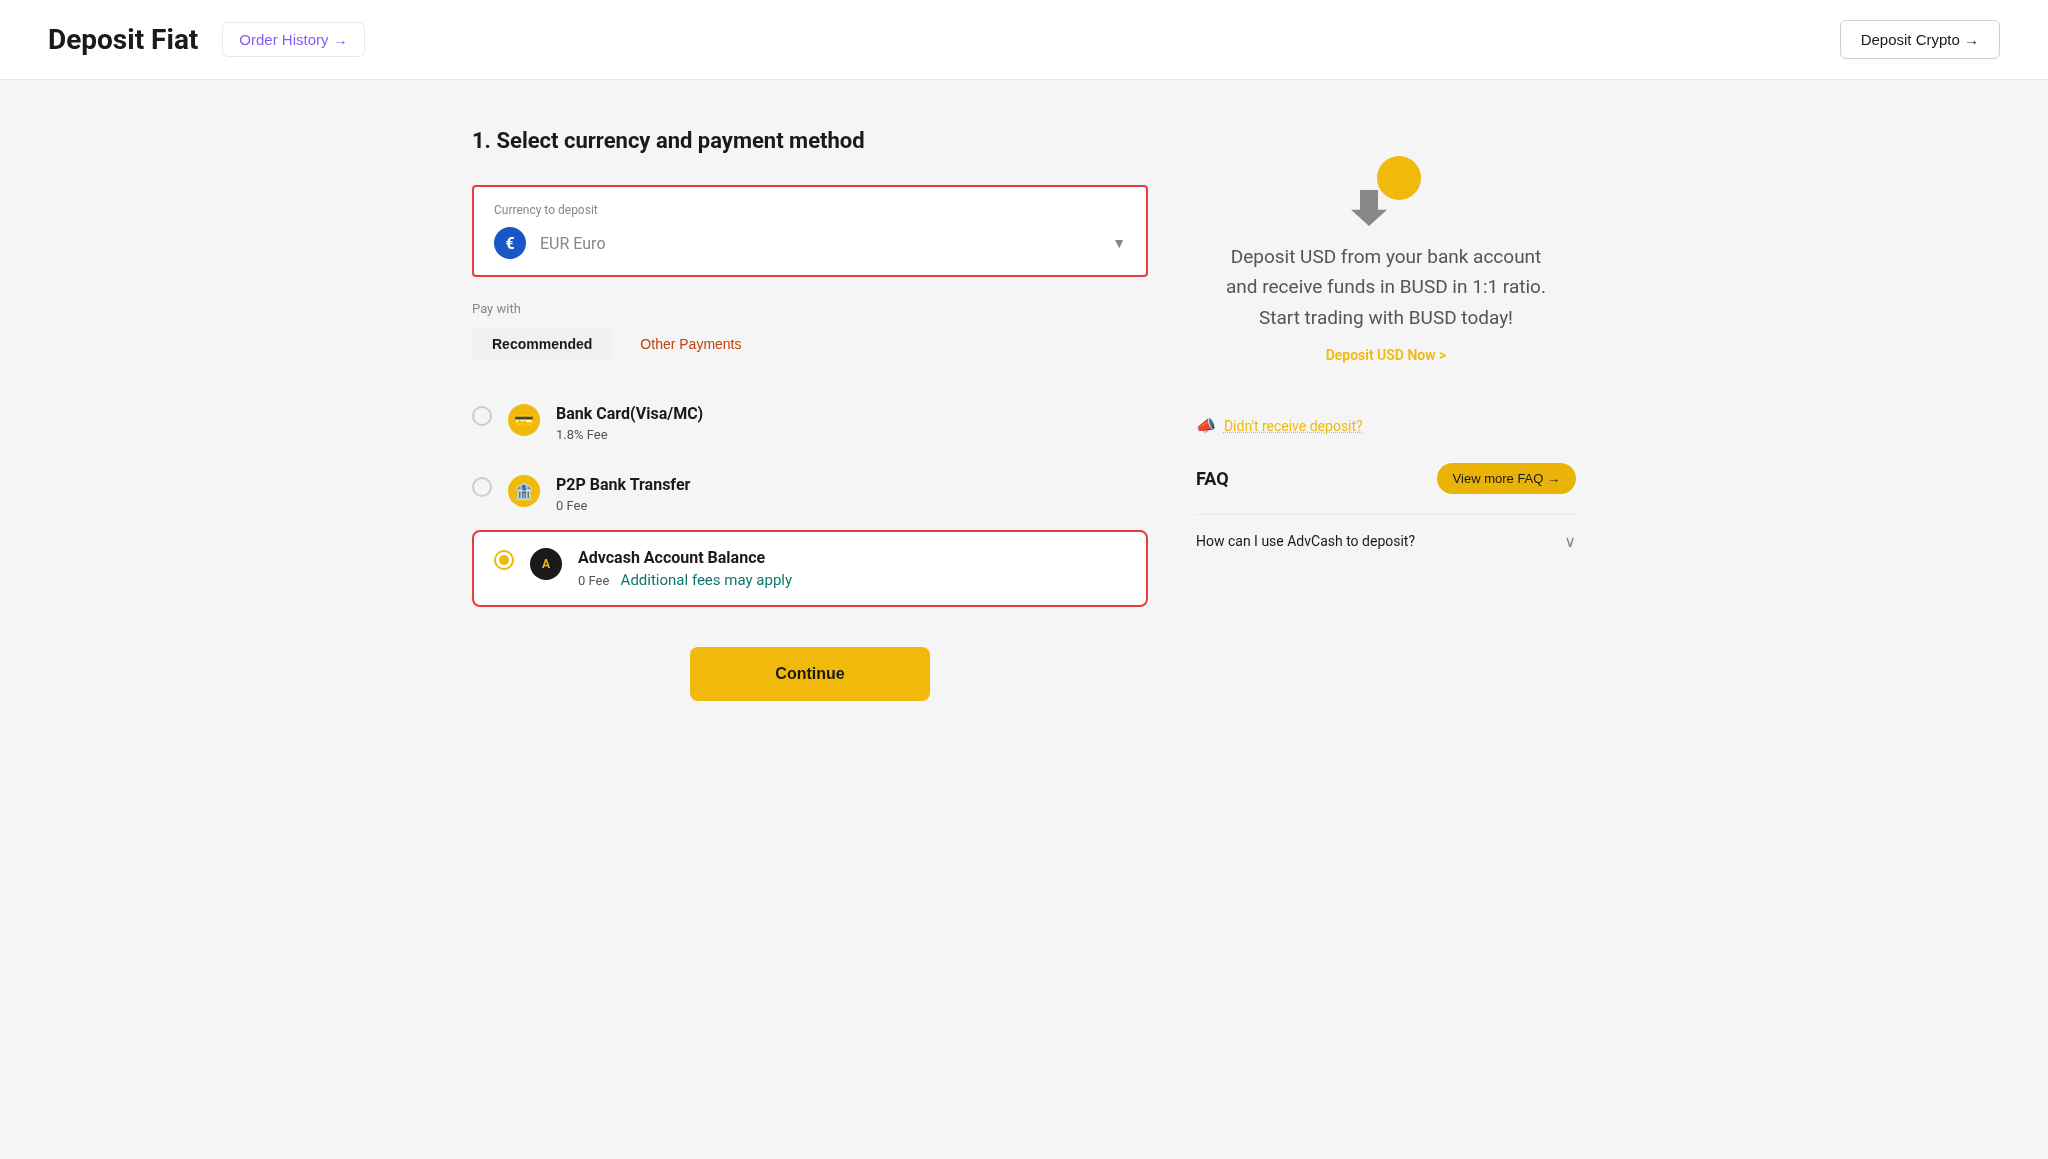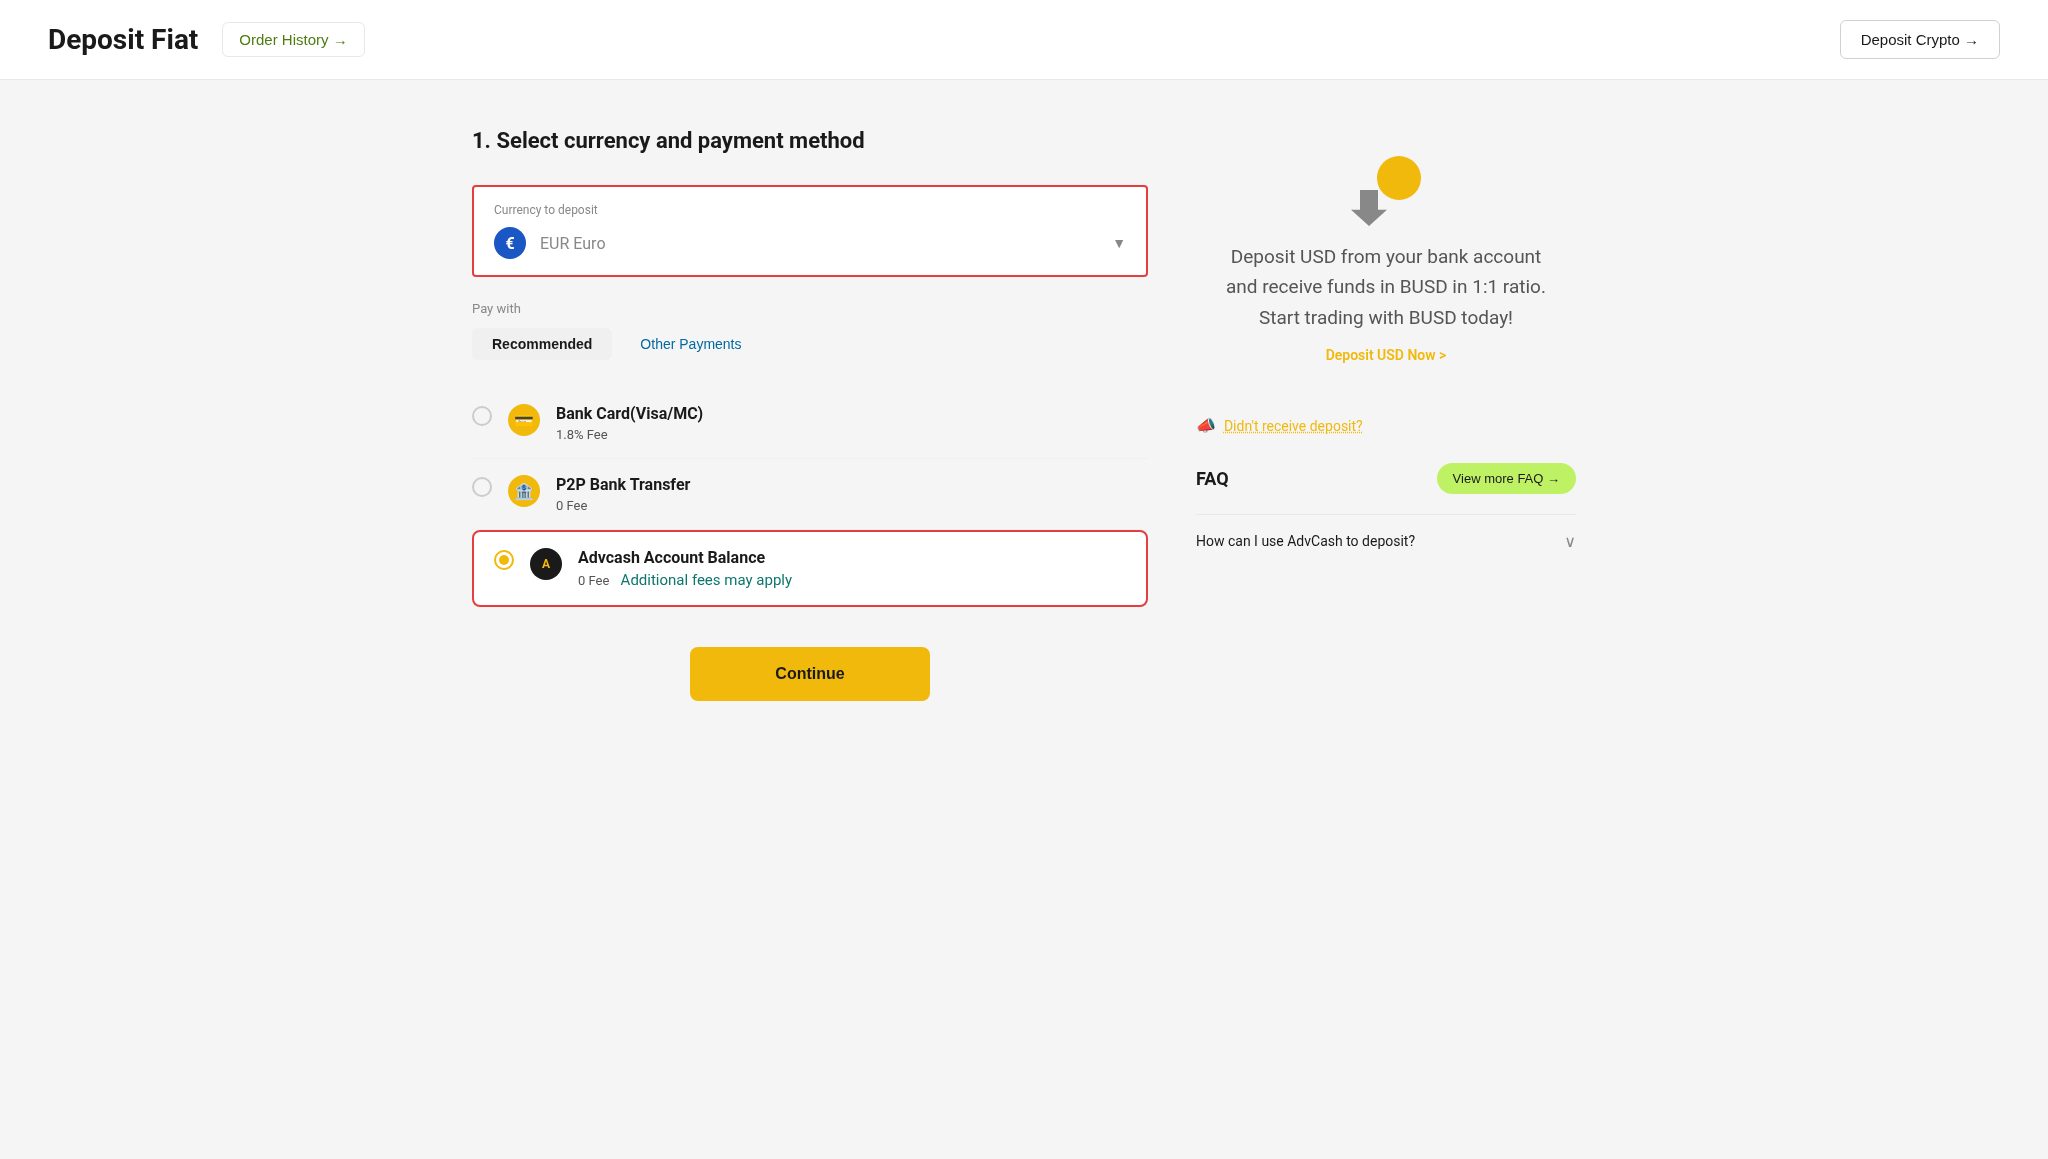--- a/index.html
+++ b/index.html
@@ -24,21 +24,21 @@
       display: flex;
       align-items: center;
       gap: 24px;
     }
     .page-title {
       font-size: 28px;
       font-weight: 700;
       color: #1a1a1a;
     }
     .order-history-link {
-      color: #4d7c0f;
+      color: #8b5cf6;
       font-size: 15px;
       font-weight: 500;
       text-decoration: none;
       border: 1px solid #e8e8e8;
       border-radius: 6px;
       padding: 8px 16px;
       display: flex;
       align-items: center;
       gap: 6px;
       cursor: pointer;
@@ -137,21 +137,21 @@
       margin-bottom: 28px;
     }
     .tab {
       padding: 8px 20px;
       border-radius: 6px;
       font-size: 14px;
       font-weight: 500;
       cursor: pointer;
       border: none;
       background: transparent;
-      color: #0369a1;
+      color: #c2410c;
     }
     .tab.active {
       background: #f0f0f0;
       color: #1a1a1a;
       font-weight: 600;
     }
 
     
     .payment-option {
       display: flex;
@@ -315,21 +315,21 @@
       display: flex;
       align-items: center;
       justify-content: space-between;
       margin-bottom: 20px;
     }
     .faq-title {
       font-size: 18px;
       font-weight: 700;
     }
     .view-more-faq {
-      background: #bef264;
+      background: #eab308;
       border: none;
       border-radius: 20px;
       padding: 8px 16px;
       font-size: 13px;
       font-weight: 500;
       cursor: pointer;
       color: #1a1a1a;
       display: flex;
       align-items: center;
       gap: 4px;

